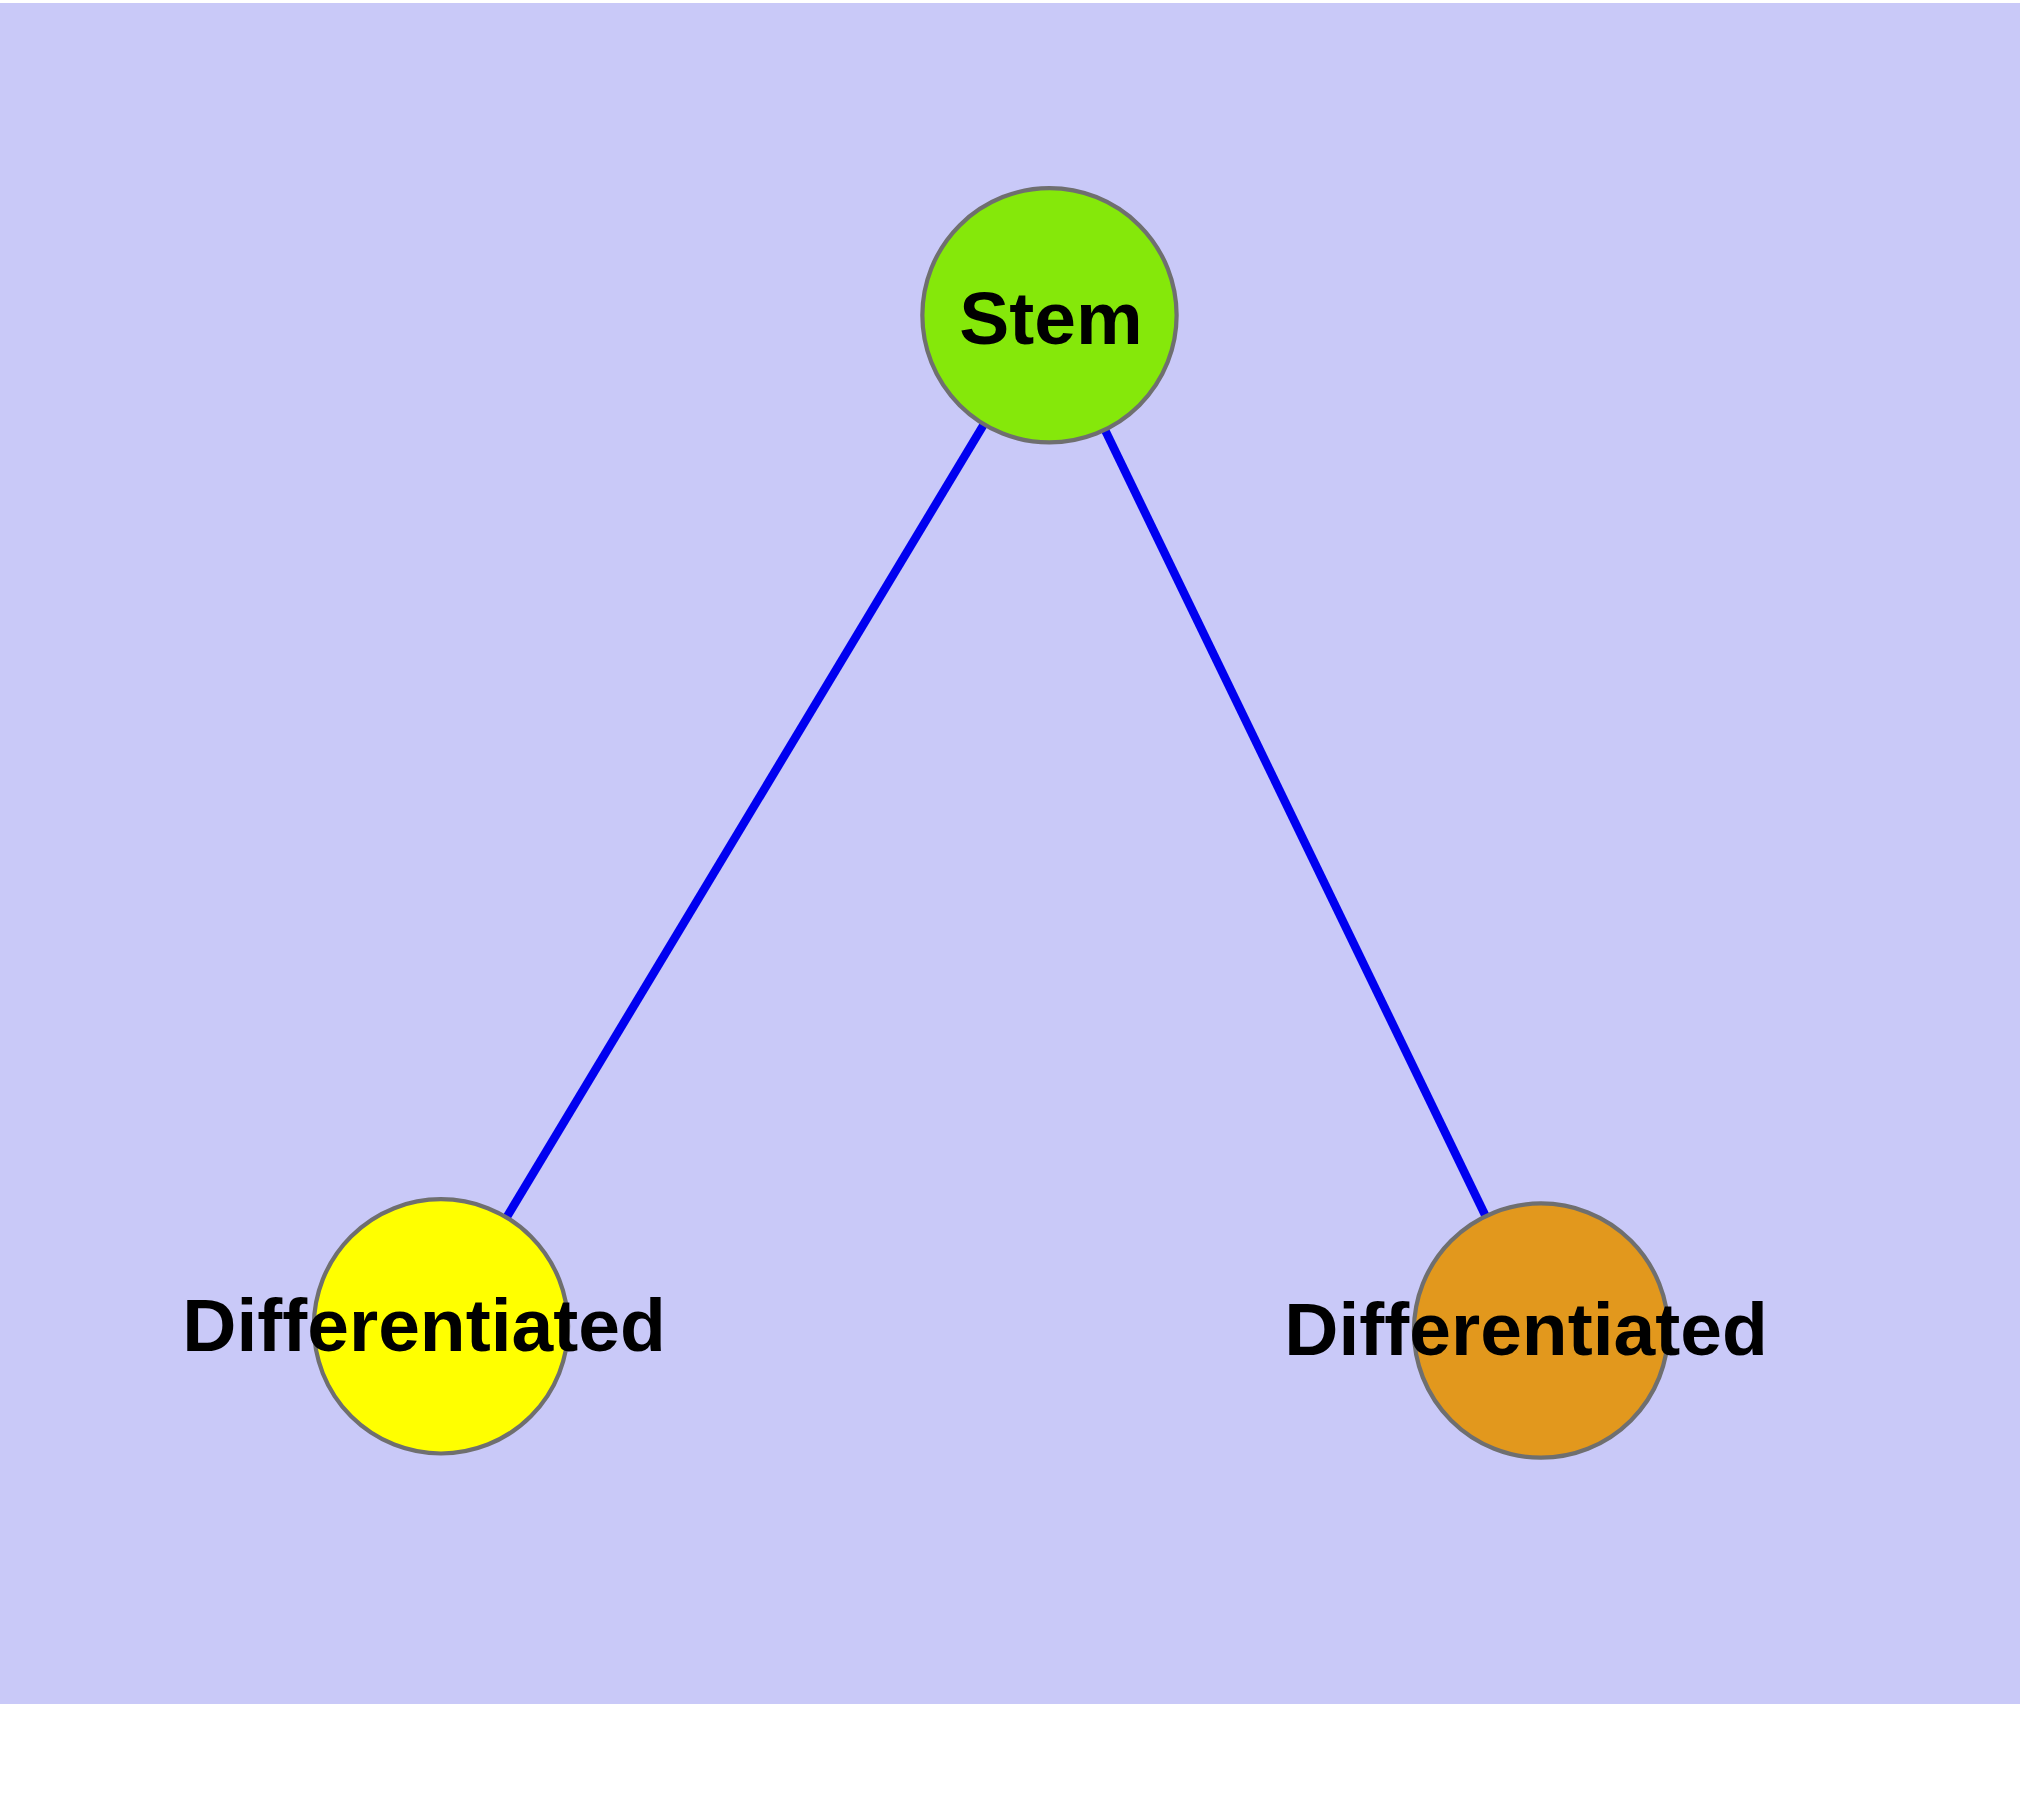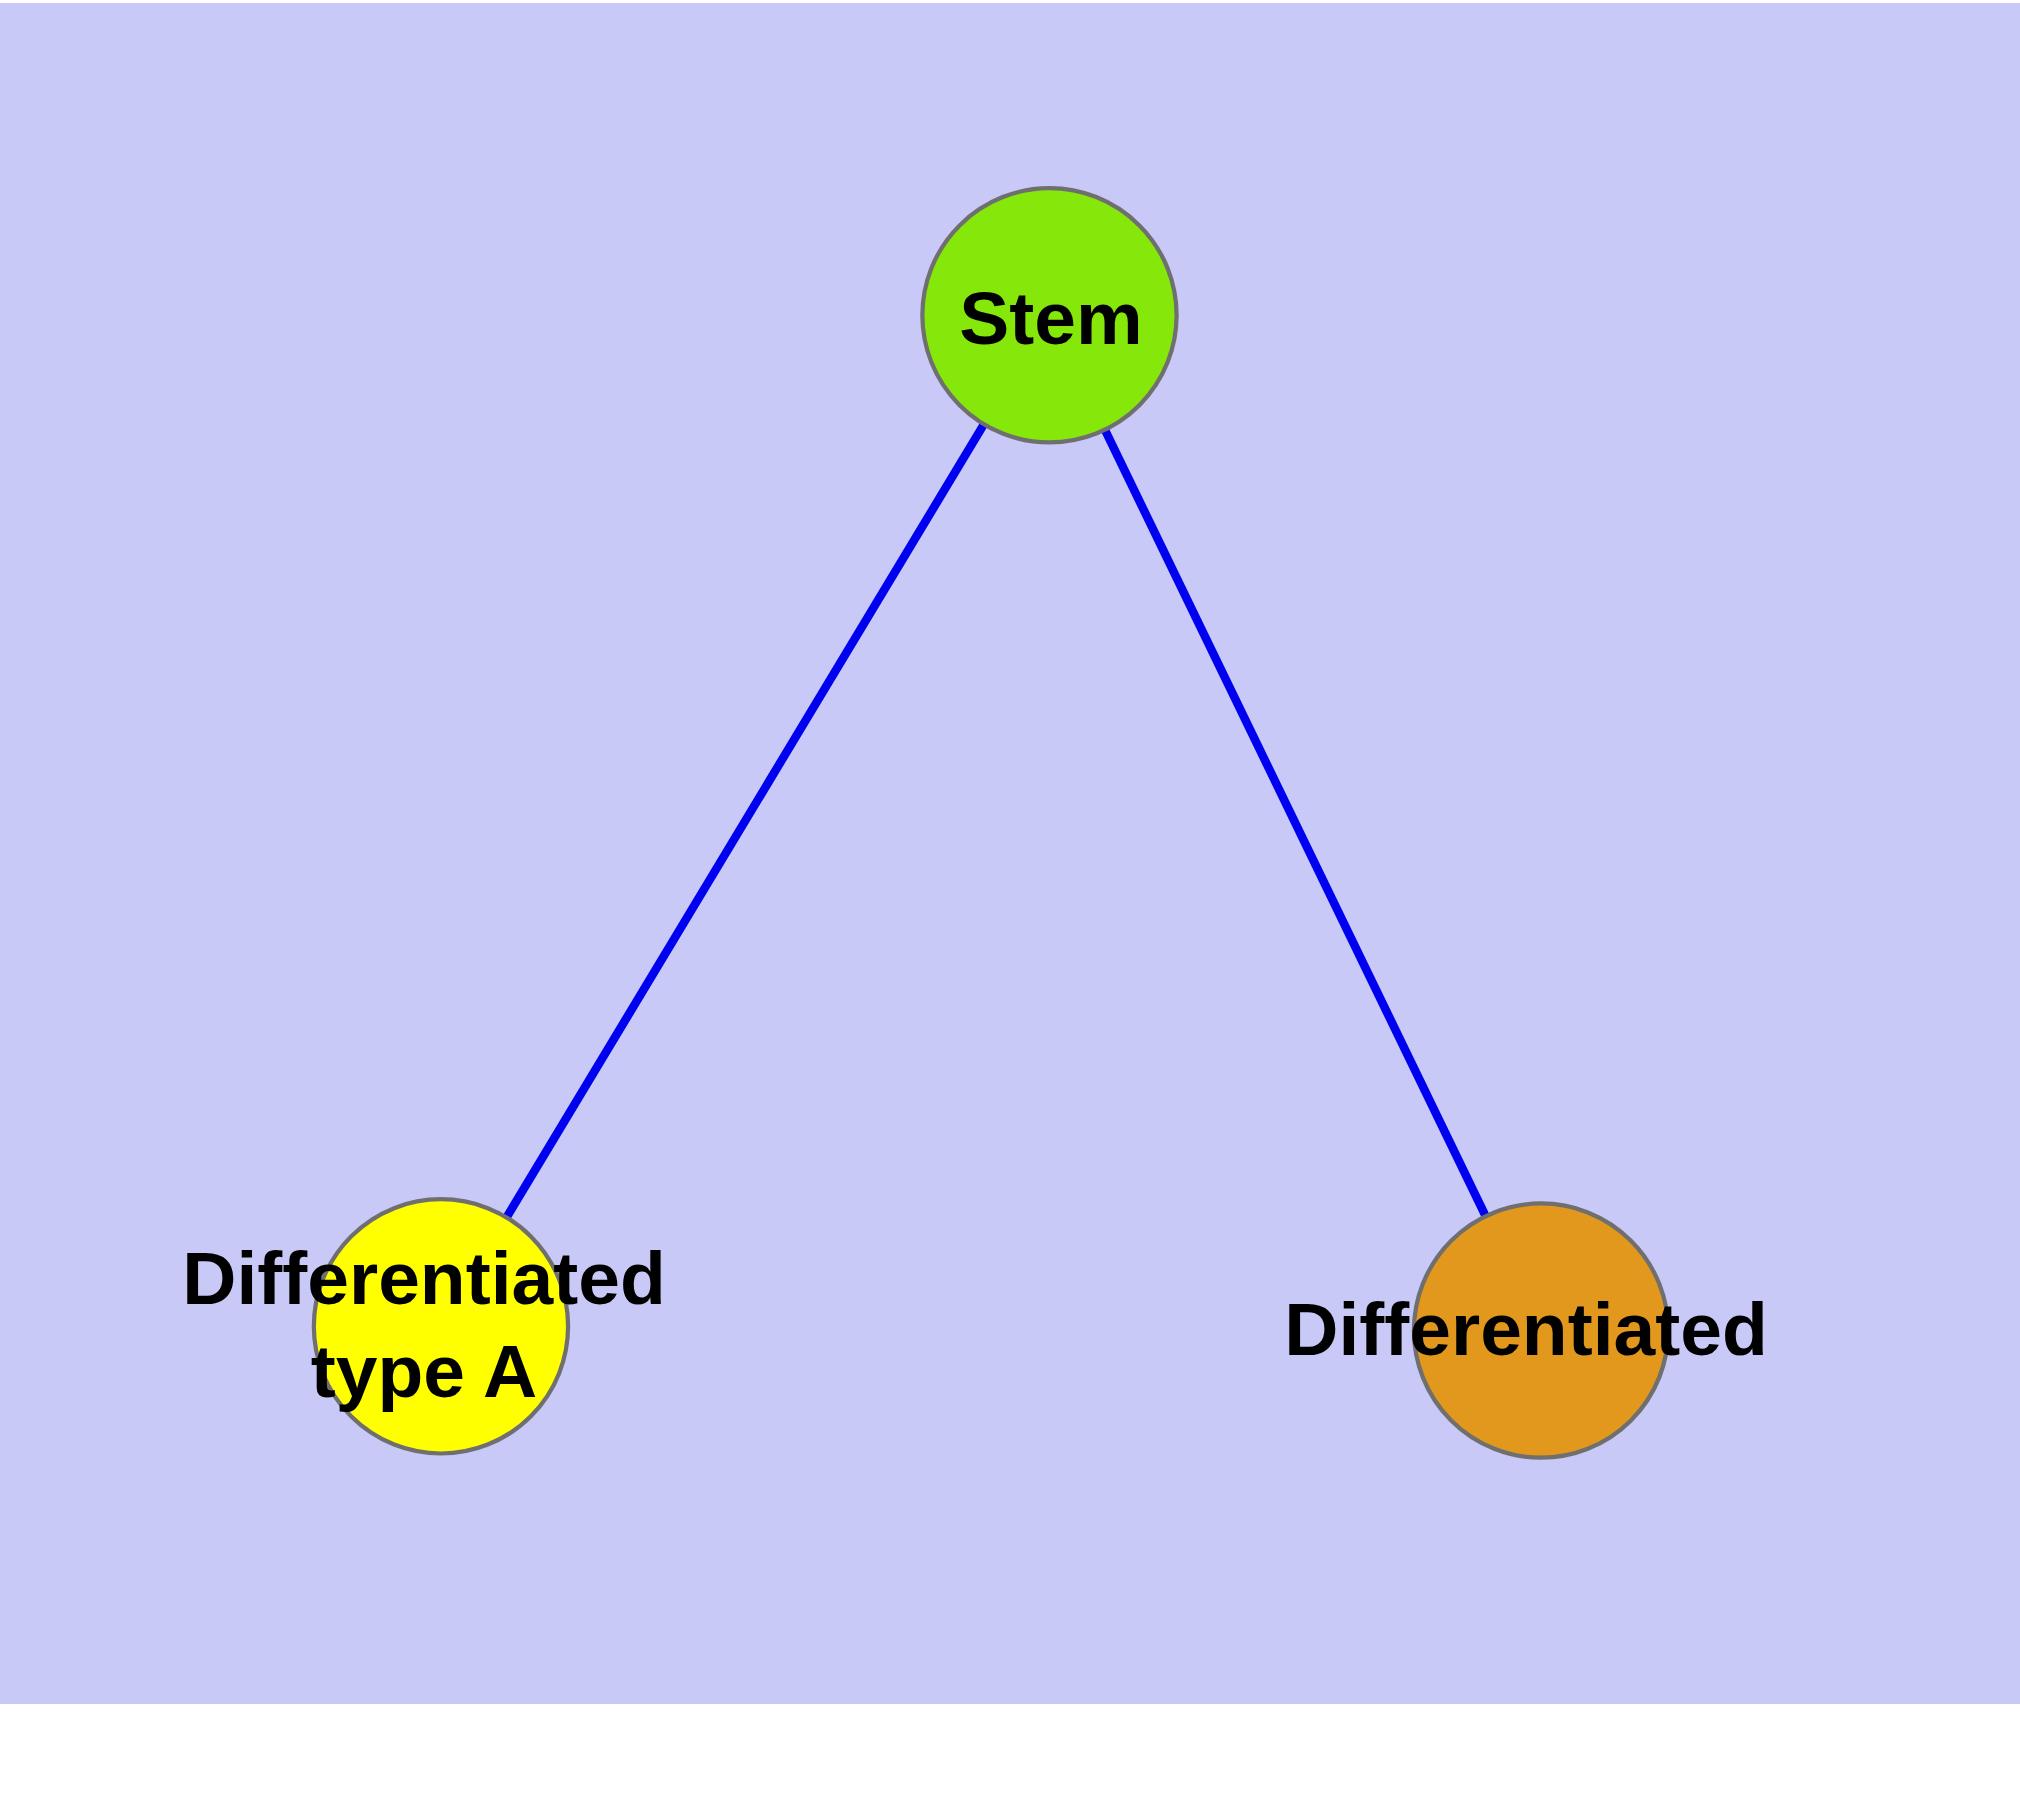--- a/index.html
+++ b/index.html
@@ -64,20 +64,19 @@
 
     <circle class="node" cx="1238" cy="372" r="150" fill="#85e80a"></circle>
     <circle class="node" cx="520" cy="1565" r="150" fill="#ffff00"></circle>
     <circle class="node" cx="1818" cy="1570" r="150" fill="#e2981d"></circle>
   </svg>
 
   <div class="label" style="left:1051px; top:318px;">Stem</div>
 
   <div class="label" style="left:424px; top:1325px;">
     <div>Differentiated</div>
-    <div>type A</div>
   </div>
 
   <div class="label" style="left:1526px; top:1329px;">
     <div>Differentiated</div>
   </div>
 </div>
 
 
 </body></html>

